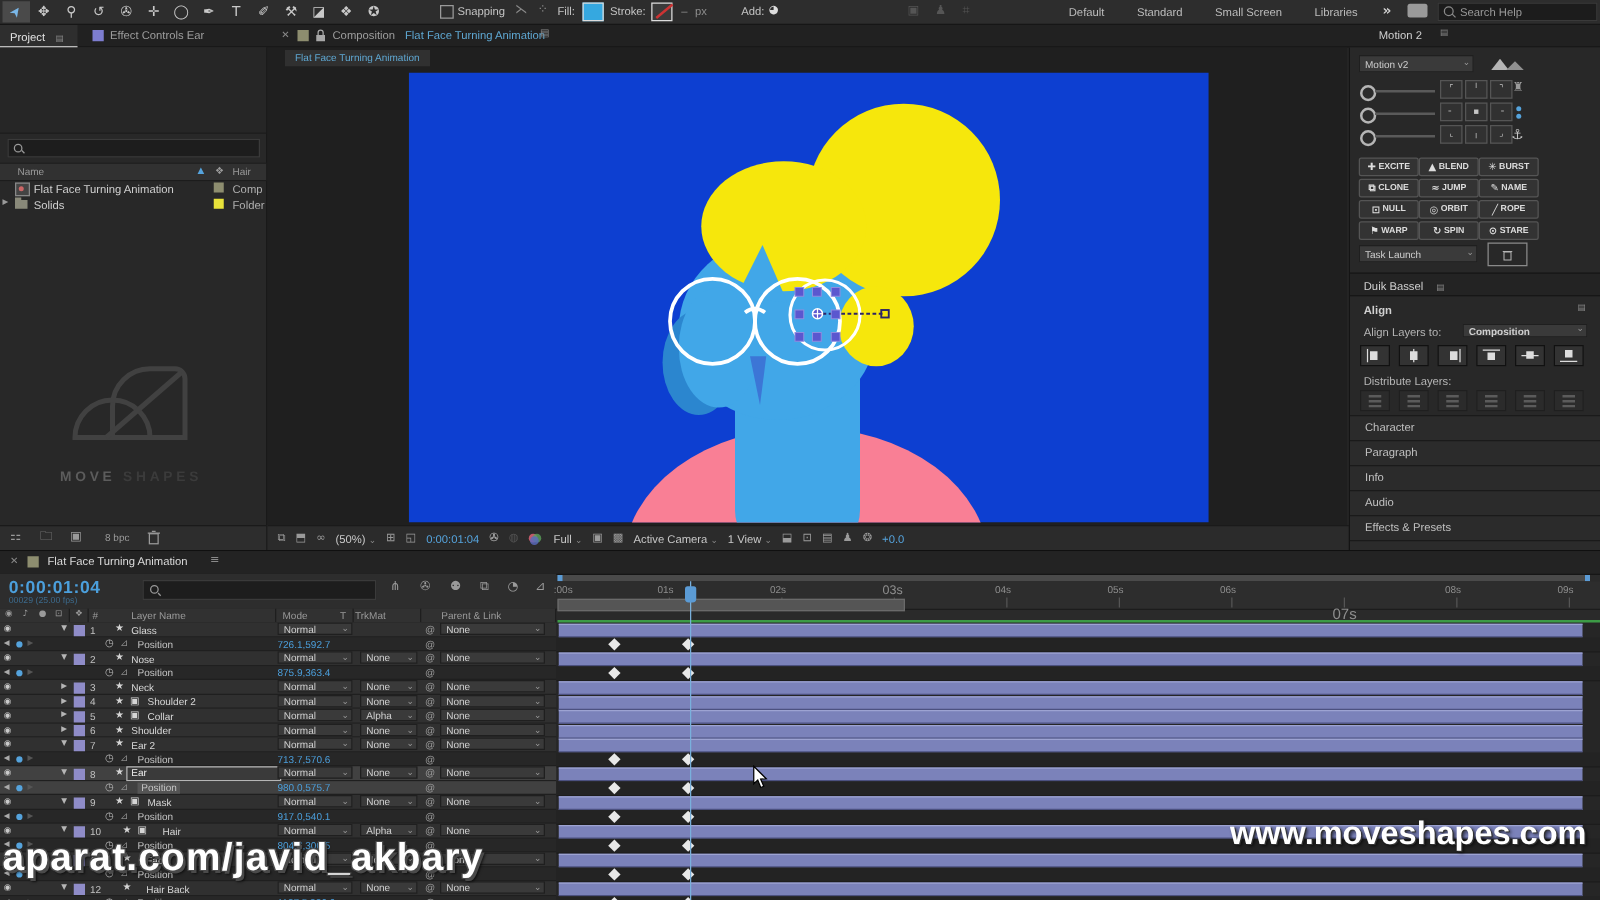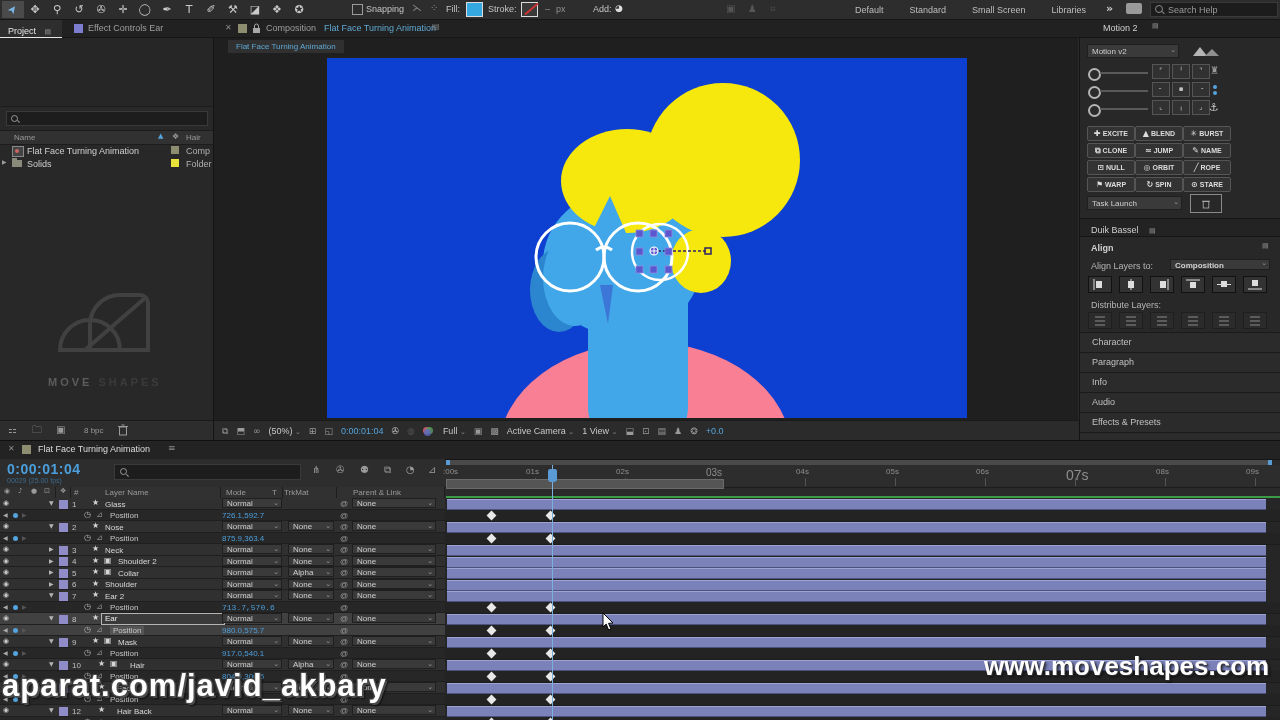--- a/index.html
+++ b/index.html
@@ -497,21 +497,21 @@
           <span style="position: absolute; left: 171px; top: 2px; font-size: 8px; color: rgb(142, 142, 142);">02s</span>
           <div style="position: absolute; left: 180px; top: 13px; width: 1px; height: 8px; background: rgb(85, 85, 85);"></div>
           <span style="position: absolute; left: 261px; top: 2px; font-size: 10px; color: rgb(142, 142, 142);">03s</span>
           <div style="position: absolute; left: 270px; top: 13px; width: 1px; height: 8px; background: rgb(85, 85, 85);"></div>
           <span style="position: absolute; left: 351px; top: 2px; font-size: 8px; color: rgb(142, 142, 142);">04s</span>
           <div style="position: absolute; left: 360px; top: 13px; width: 1px; height: 8px; background: rgb(85, 85, 85);"></div>
           <span style="position: absolute; left: 441px; top: 2px; font-size: 8px; color: rgb(142, 142, 142);">05s</span>
           <div style="position: absolute; left: 450px; top: 13px; width: 1px; height: 8px; background: rgb(85, 85, 85);"></div>
           <span style="position: absolute; left: 531px; top: 2px; font-size: 8px; color: rgb(142, 142, 142);">06s</span>
           <div style="position: absolute; left: 540px; top: 13px; width: 1px; height: 8px; background: rgb(85, 85, 85);"></div>
-          <span style="position: absolute; left: 621px; top: 2px; font-size: 14px; color: rgb(142, 142, 142);">07s</span>
+          <span style="position: absolute; left: 621px; top: 19px; font-size: 12px; color: rgb(142, 142, 142);">07s</span>
           <div style="position: absolute; left: 630px; top: 13px; width: 1px; height: 8px; background: rgb(85, 85, 85);"></div>
           <span style="position: absolute; left: 711px; top: 2px; font-size: 8px; color: rgb(142, 142, 142);">08s</span>
           <div style="position: absolute; left: 720px; top: 13px; width: 1px; height: 8px; background: rgb(85, 85, 85);"></div>
           <span style="position: absolute; left: 801px; top: 2px; font-size: 8px; color: rgb(142, 142, 142);">09s</span>
           <div style="position: absolute; left: 810px; top: 13px; width: 1px; height: 8px; background: rgb(85, 85, 85);"></div>
         </div>
       <div class="abs" style="left: 1px; top: 14px; height: 8px; background: rgb(85, 85, 85); border: 1px solid rgb(106, 106, 106); width: 276.3px;"></div>
     </div>
 
     <div class="abs" style="left:0;top:46px;width:445px;height:11px;background:#313131;border-bottom:1px solid #1c1c1c;">
@@ -669,21 +669,21 @@
         <div class="lane" style="top: 92px; height: 11.5px;">
           <div class="lavbar"></div>
         </div>
         <div class="row-left" style="top: 103.5px; height: 11.5px; background: rgb(39, 39, 39); border-bottom: 1px solid rgb(31, 31, 31);">
           <span class="ic" style="position: absolute; left: 3px; top: 2px; font-size: 6px; color: rgb(170, 170, 170);">◀</span>
           <div style="position: absolute; left: 13px; top: 3px; width: 5px; height: 5px; border-radius: 50%; background: rgb(85, 163, 220);"></div>
           <span class="ic" style="position: absolute; left: 22px; top: 2px; font-size: 6px; color: rgb(85, 85, 85);">▶</span>
           <span class="ic" style="position: absolute; left: 84px; top: 1px; font-size: 8px; color: rgb(181, 181, 181);">◷</span>
           <span class="ic" style="position: absolute; left: 96px; top: 1px; font-size: 8px; color: rgb(138, 138, 138);">⊿</span>
           <span style="position: absolute; left: 110px; top: 1.5px; font-size: 8px; color: rgb(197, 197, 197);">Position</span>
-          <span style="position: absolute; left: 222px; top: 1.5px; font-size: 8px; color: rgb(75, 159, 220); font-family: Liberation Mono, monospace;">713.7,570.6</span>
+          <span style="position: absolute; left: 222px; top: 1.5px; font-size: 8px; color: rgb(75, 159, 220);">713.7,570.6</span>
           <span style="position: absolute; left: 340px; top: 1px; font-size: 8px; color: rgb(154, 154, 154);">@</span>
         </div>
         <div class="lane" style="top: 103.5px; height: 11.5px; background: rgb(35, 35, 35); border-bottom: 1px solid rgb(28, 28, 28);">
           <div class="kf" style="left: 43px;"></div>
           <div class="kf" style="left: 102.4px;"></div>
         </div>
         <div class="row-left" style="top: 115px; height: 11.5px; background: rgb(65, 65, 65); border-bottom: 1px solid rgb(31, 31, 31);">
           <span class="ic" style="position: absolute; left: 3px; top: 2px; font-size: 7px; color: rgb(201, 201, 201);">◉</span>
           <span class="ic" style="position: absolute; left: 49px; top: 2px; font-size: 6px; color: rgb(181, 181, 181);">▼</span>
           <div style="position: absolute; left: 59px; top: 1.5px; width: 9px; height: 9px; background: rgb(143, 140, 200);"></div>

